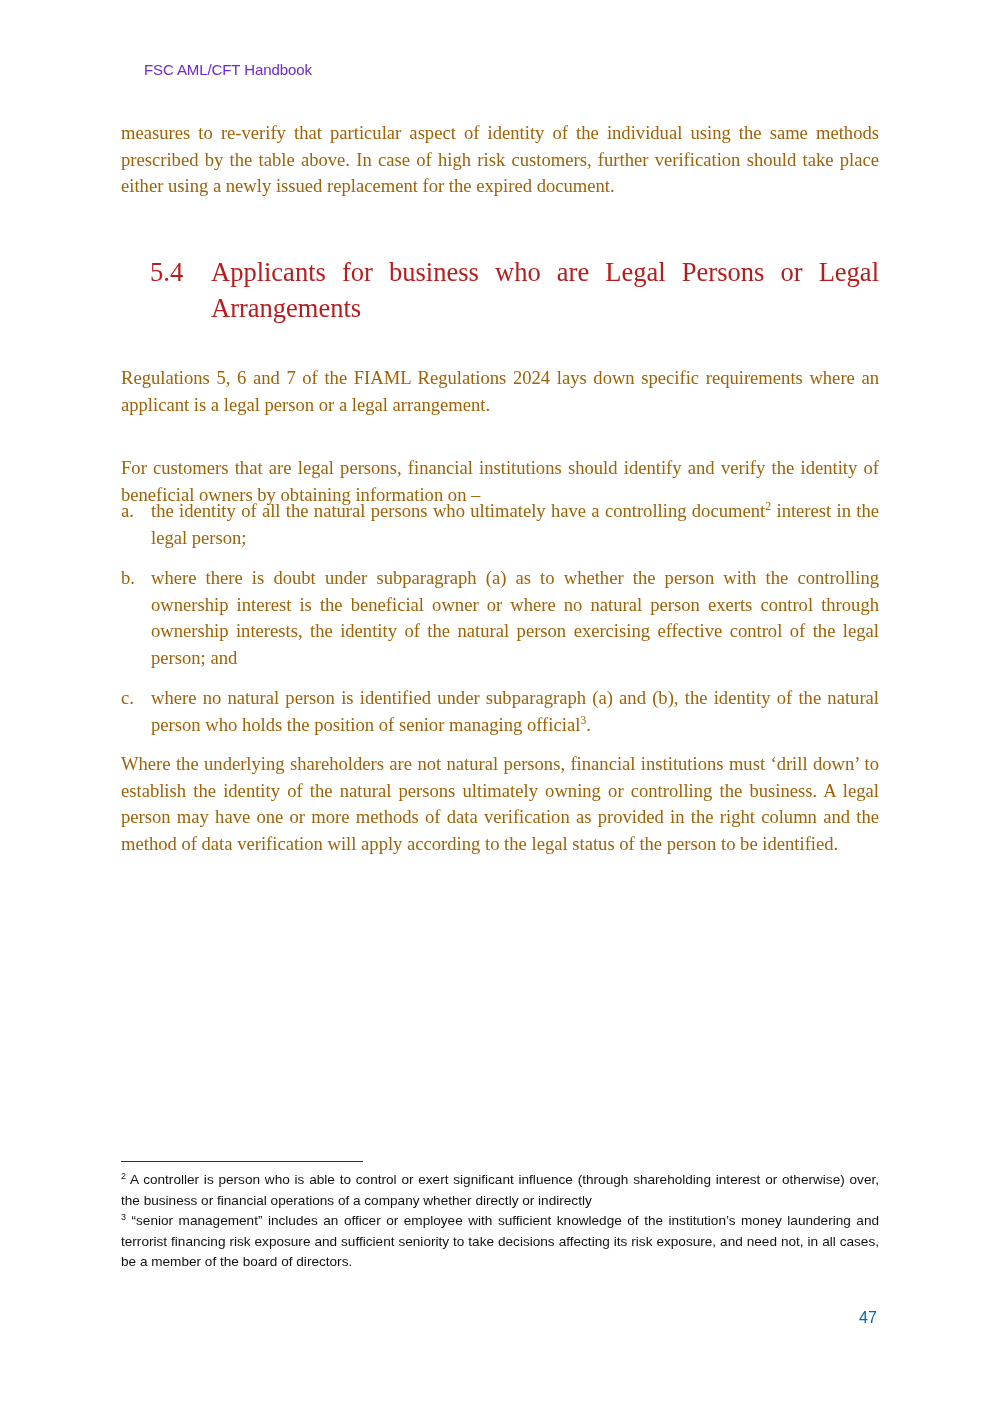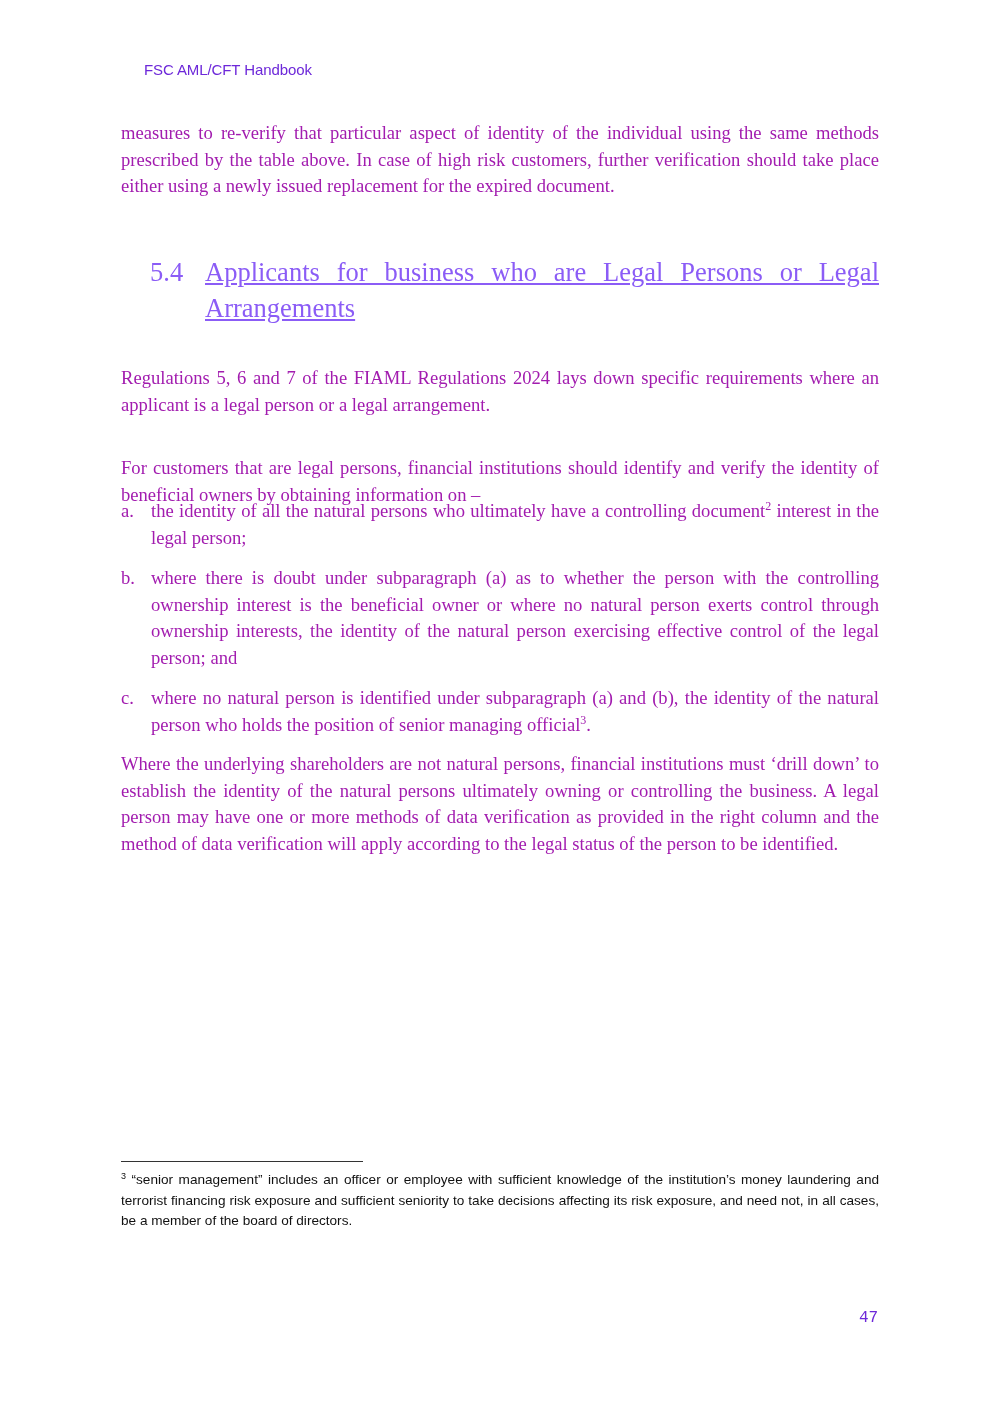--- a/index.html
+++ b/index.html
@@ -22,48 +22,48 @@
       font-size: 15px;
       color: #6d28d9;
       letter-spacing: -0.1px;
       margin-left: 23px;
     }
     .body-text {
       font-family: "Liberation Serif", "DejaVu Serif", serif;
       font-size: 18.6px;
       line-height: 26.6px;
       text-align: justify;
-      color: #a21caf;
+      color: #a16207;
     }
     .para {
       position: absolute;
       left: 121px;
       width: 758px;
       margin: 0;
     }
     .heading {
       position: absolute;
       left: 150px;
       top: 254px;
       width: 729px;
       font-family: "Liberation Serif", "DejaVu Serif", serif;
       font-size: 26.5px;
       line-height: 36px;
-      color: #8b5cf6;
+      color: #b91c1c;
       display: flex;
+      gap: 6px;
     }
     .heading .num {
       width: 55px;
       flex: 0 0 55px;
     }
     .heading .title {
       flex: 1;
       text-align: justify;
       text-align-last: auto;
-      text-decoration: underline;
     }
     .list-item {
       position: absolute;
       left: 121px;
       width: 758px;
       display: flex;
     }
     .list-item .marker {
       width: 30px;
       flex: 0 0 30px;
@@ -100,23 +100,23 @@
       margin: 0;
     }
     .footnote sup {
       font-size: 9px;
       vertical-align: 5px;
     }
     .page-number {
       position: absolute;
       left: 859px;
       top: 1309px;
-      font-family: Liberation Mono, monospace;
+      font-family: Liberation Sans, sans-serif;
       font-size: 16px;
-      color: #6d28d9;
+      color: #0369a1;
     }
   </style>
 </head>
 <body>
 
 <div class="running-header">FSC AML/CFT Handbook</div>
 
 <p class="para body-text" style="top:120px;">measures to re-verify that particular aspect of identity of the individual using the same methods prescribed by the table above. In case of high risk customers, further verification should take place either using a newly issued replacement for the expired document.</p>
 
 <div class="heading">
@@ -141,16 +141,17 @@
 <div class="list-item body-text" style="top:685px;">
   <span class="marker">c.</span>
   <span class="content"><span>where no natural person is identified under subparagraph (a) and (b), the identity of the natural person who holds the position of senior managing official</span><sup>3</sup><span>.</span></span>
 </div>
 
 <p class="para body-text" style="top:751px;">Where the underlying shareholders are not natural persons, financial institutions must ‘drill down’ to establish the identity of the natural persons ultimately owning or controlling the business. A legal person may have one or more methods of data verification as provided in the right column and the method of data verification will apply according to the legal status of the person to be identified.</p>
 
 <div class="footnote-rule"></div>
 
 <div class="footnotes">
+  <p class="footnote"><sup>2</sup><span> A controller is person who is able to control or exert significant influence (through shareholding interest or otherwise) over, the business or financial operations of a company whether directly or indirectly</span></p>
   <p class="footnote"><sup>3</sup><span> “senior management” includes an officer or employee with sufficient knowledge of the institution’s money laundering and terrorist financing risk exposure and sufficient seniority to take decisions affecting its risk exposure, and need not, in all cases, be a member of the board of directors.</span></p>
 </div>
 
 <div class="page-number">47</div>
 
 </body></html>

